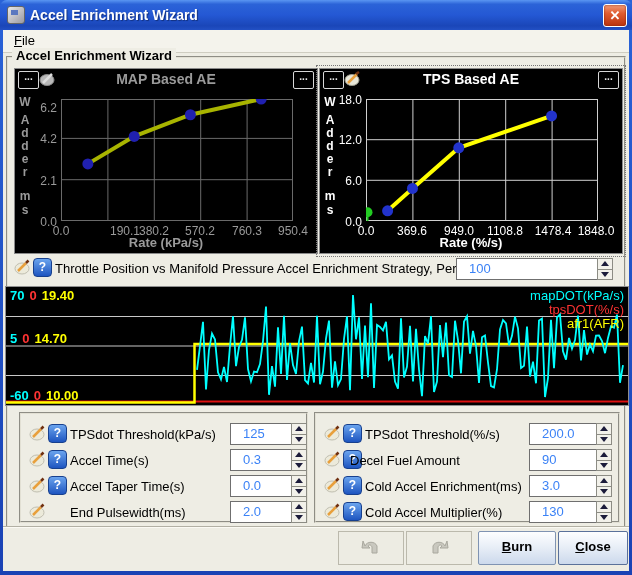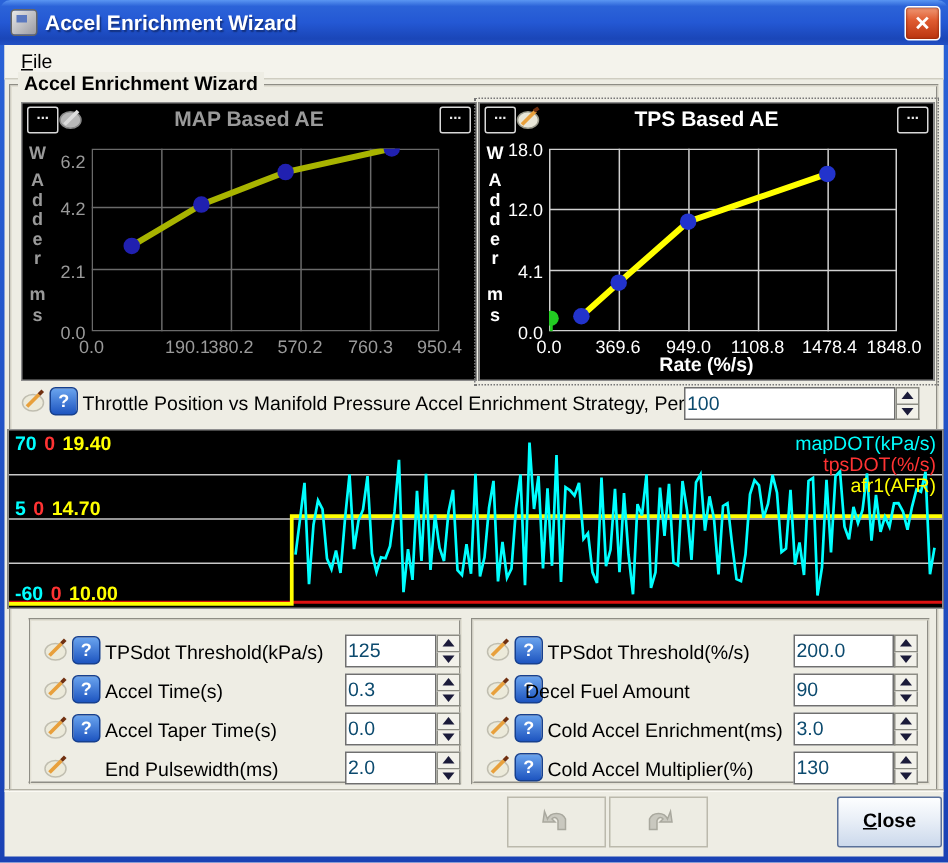--- a/index.html
+++ b/index.html
@@ -46,21 +46,21 @@
   .xtick{position:absolute;width:44px;text-align:center;font-size:12px;top:155px;}
   .axis-title{position:absolute;left:0;top:166px;width:100%;text-align:center;
     font-size:13px;font-weight:bold;}
   
   .pencil-icon{position:absolute;width:17px;height:16px;}
   .help-icon{position:absolute;width:17px;height:17px;border-radius:4px;
     background:linear-gradient(180deg,#6aa4ee,#1e55c0);border:1px solid #17408e;
     color:#fff;font-weight:bold;font-size:12px;text-align:center;line-height:17px;}
   .inline-label{position:absolute;font-size:13px;color:#000;white-space:nowrap;}
   .field{position:absolute;background:#fff;border:1px solid #6f6f6f;font-size:13px;
-    padding:0 0 0 1px;line-height:20px;height:20px;color:#0c4a6e;}
+    padding:0 0 0 12px;line-height:20px;height:20px;color:#3b82f6;}
   .spin{position:absolute;width:16px;height:22px;display:flex;flex-direction:column;}
   .spin-btn{flex:1;background:#f2f1ea;border:1px solid #8c8c84;display:flex;
     align-items:center;justify-content:center;}
   .spin-btn + .spin-btn{border-top:none;}
   .tri-up{width:0;height:0;border-left:4px solid transparent;border-right:4px solid transparent;
     border-bottom:5px solid #1b1b3a;}
   .tri-dn{width:0;height:0;border-left:4px solid transparent;border-right:4px solid transparent;
     border-top:5px solid #1b1b3a;}
   
   .scope{position:absolute;left:2px;top:256px;width:622px;height:118px;background:#000;
@@ -133,20 +133,21 @@
         <circle cx="73.23232323232324" cy="37.38709677419355" r="5.5" fill="#2020b0"></circle>
         <circle cx="129.37710437710436" cy="15.74193548387096" r="5.5" fill="#2020b0"></circle>
         <circle cx="200.16835016835017" cy="0" r="5.5" fill="#2020b0"></circle>
       </svg>
     <span class="xtick muted" style="left:24px">0.0</span>
     <span class="xtick muted" style="left:88px">190.1</span>
     <span class="xtick muted" style="left:117px">380.2</span>
     <span class="xtick muted" style="left:163px">570.2</span>
     <span class="xtick muted" style="left:210px">760.3</span>
     <span class="xtick muted" style="left:256px">950.4</span>
+    <div class="axis-title muted">Rate (kPa/s)</div>
   </div>
 
   <div class="chart-panel" id="tps-panel">
     <div class="more-btn more-left">...</div>
     <svg class="chart-edit-icon" viewBox="0 0 18 16">
       <ellipse cx="8" cy="9" rx="7" ry="5.5" fill="#e8e6d8" stroke="#9a9a8c"></ellipse>
       <line x1="4" y1="12" x2="13" y2="3" stroke="#e8a03c" stroke-width="2.5"></line>
       <line x1="12" y1="3" x2="15" y2="1" stroke="#703010" stroke-width="2.5"></line>
     </svg>
     <div class="chart-title bright">TPS Based AE</div>
@@ -154,21 +155,21 @@
     <span class="ylab bright" style="top:26px">W</span>
     <span class="ylab bright" style="top:44px">A</span>
     <span class="ylab bright" style="top:57px">d</span>
     <span class="ylab bright" style="top:70px">d</span>
     <span class="ylab bright" style="top:83px">e</span>
     <span class="ylab bright" style="top:96px">r</span>
     <span class="ylab bright" style="top:120px">m</span>
     <span class="ylab bright" style="top:134px">s</span>
     <span class="ytick bright" style="left:15px;top:24px">18.0</span>
     <span class="ytick bright" style="left:15px;top:64px">12.0</span>
-    <span class="ytick bright" style="left:15px;top:105px">4.1</span>
+    <span class="ytick bright" style="left:15px;top:105px">6.0</span>
     <span class="ytick bright" style="left:15px;top:146px">0.0</span>
     <svg class="chart-svg" id="tps-svg" width="232" height="122">
       <rect x="0.5" y="0.5" width="231" height="121" fill="none" stroke="#d0d0d0"></rect>
       <line x1="46.9" y1="0" x2="46.9" y2="122" stroke="#d0d0d0"></line>
       <line x1="93.3" y1="0" x2="93.3" y2="122" stroke="#d0d0d0"></line>
       <line x1="139.7" y1="0" x2="139.7" y2="122" stroke="#d0d0d0"></line>
       <line x1="186.1" y1="0" x2="186.1" y2="122" stroke="#d0d0d0"></line>
       <line x1="0" y1="40.7" x2="232" y2="40.7" stroke="#d0d0d0"></line>
       <line x1="0" y1="81.3" x2="232" y2="81.3" stroke="#d0d0d0"></line>
     <line x1="1.5" y1="113.18888888888888" x2="1.5" y2="122" stroke="#22cc22" stroke-width="2"></line>
@@ -381,15 +382,16 @@
   <div class="icon-btn" style="left:335px">
     <svg width="26" height="22" viewBox="0 0 26 22">
       <path d="M7 9 C9 4, 17 4, 19 9 L19 16 L14 16 L14 10 C13 7.5, 11 7.5, 10 9 L12 11 L4 11 L5 4 Z" fill="#c9c8bf" stroke="#a9a89e" stroke-width="1"></path>
     </svg>
   </div>
   <div class="icon-btn" style="left:403px">
     <svg width="26" height="22" viewBox="0 0 26 22" style="transform:scaleX(-1)">
       <path d="M7 9 C9 4, 17 4, 19 9 L19 16 L14 16 L14 10 C13 7.5, 11 7.5, 10 9 L12 11 L4 11 L5 4 Z" fill="#c9c8bf" stroke="#a9a89e" stroke-width="1"></path>
     </svg>
   </div>
+  <div class="btn" style="left:475px;width:76px"><u>B</u>urn</div>
   <div class="btn" style="left:555px;width:68px;border-color:#5a719a"><u>C</u>lose</div>
 
 </div>
 
 </body></html>

